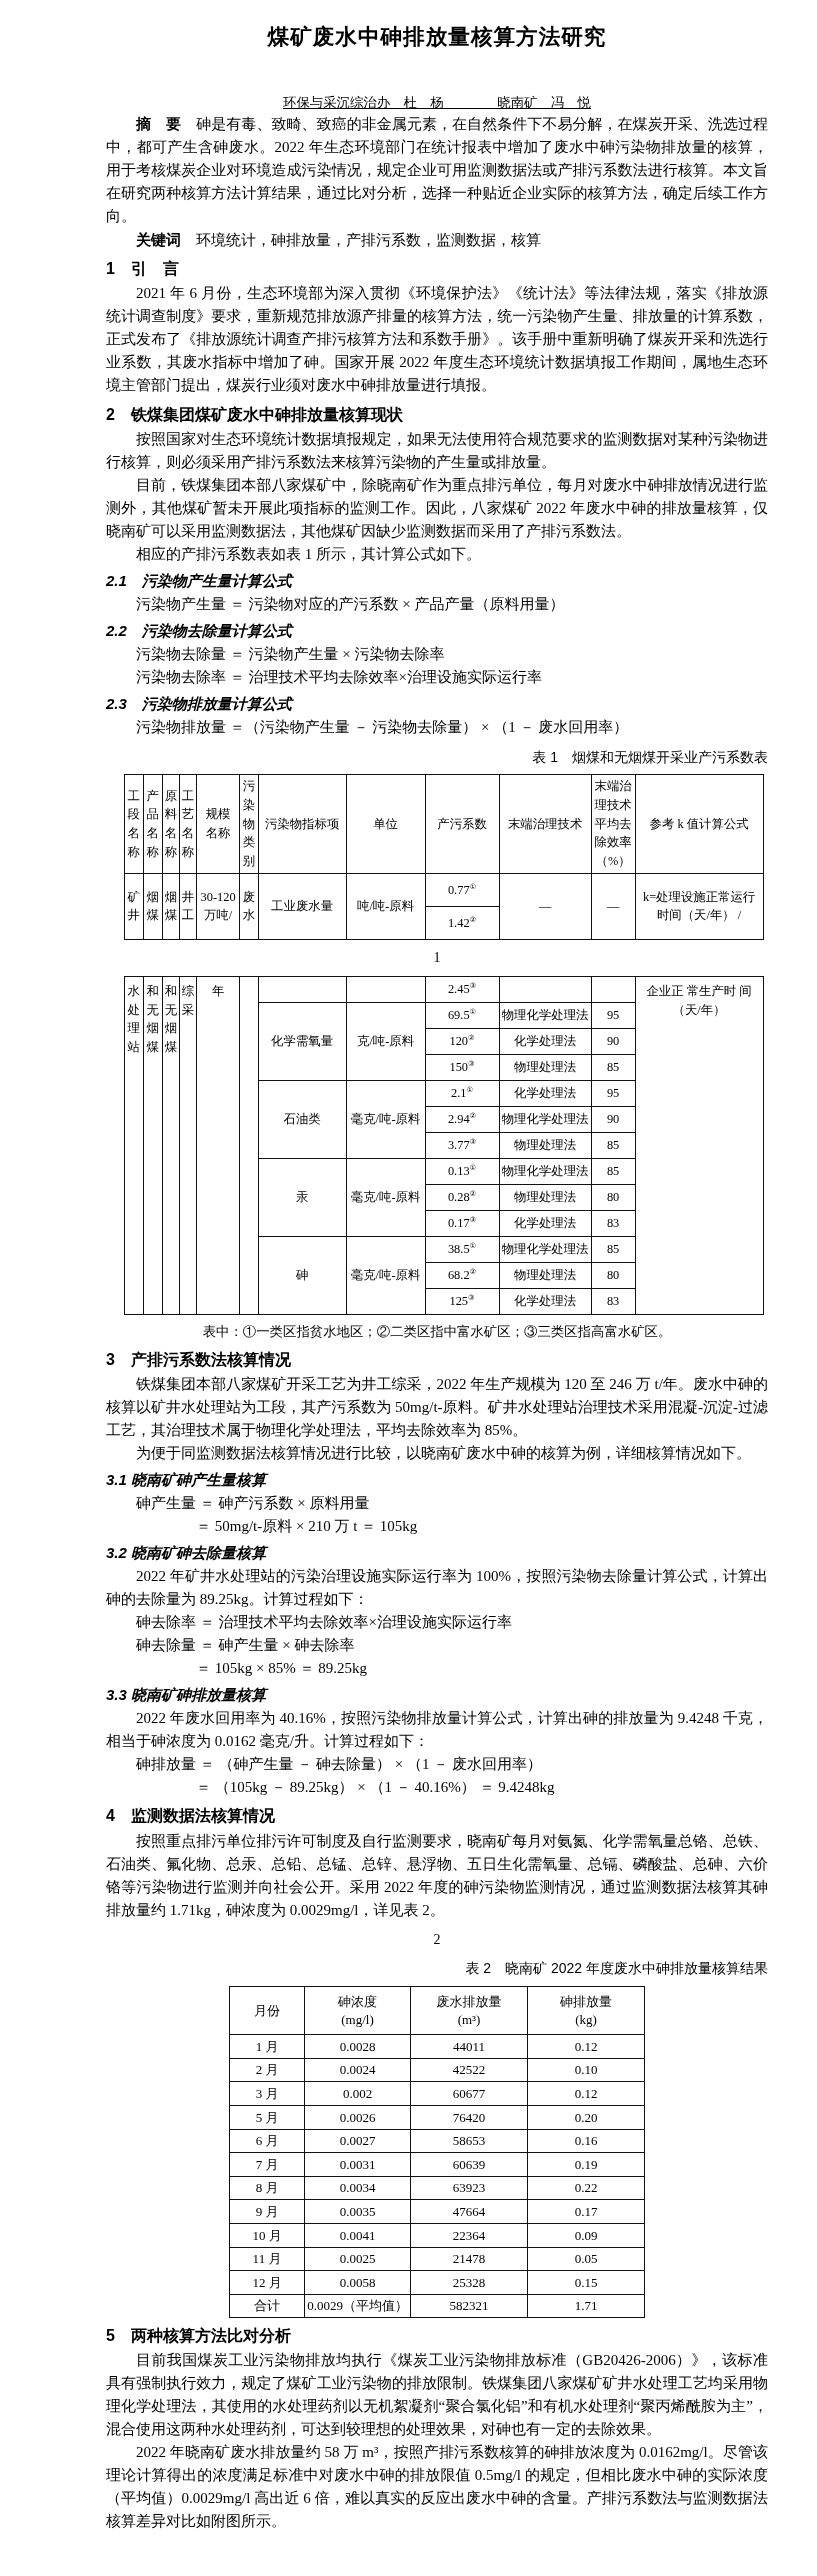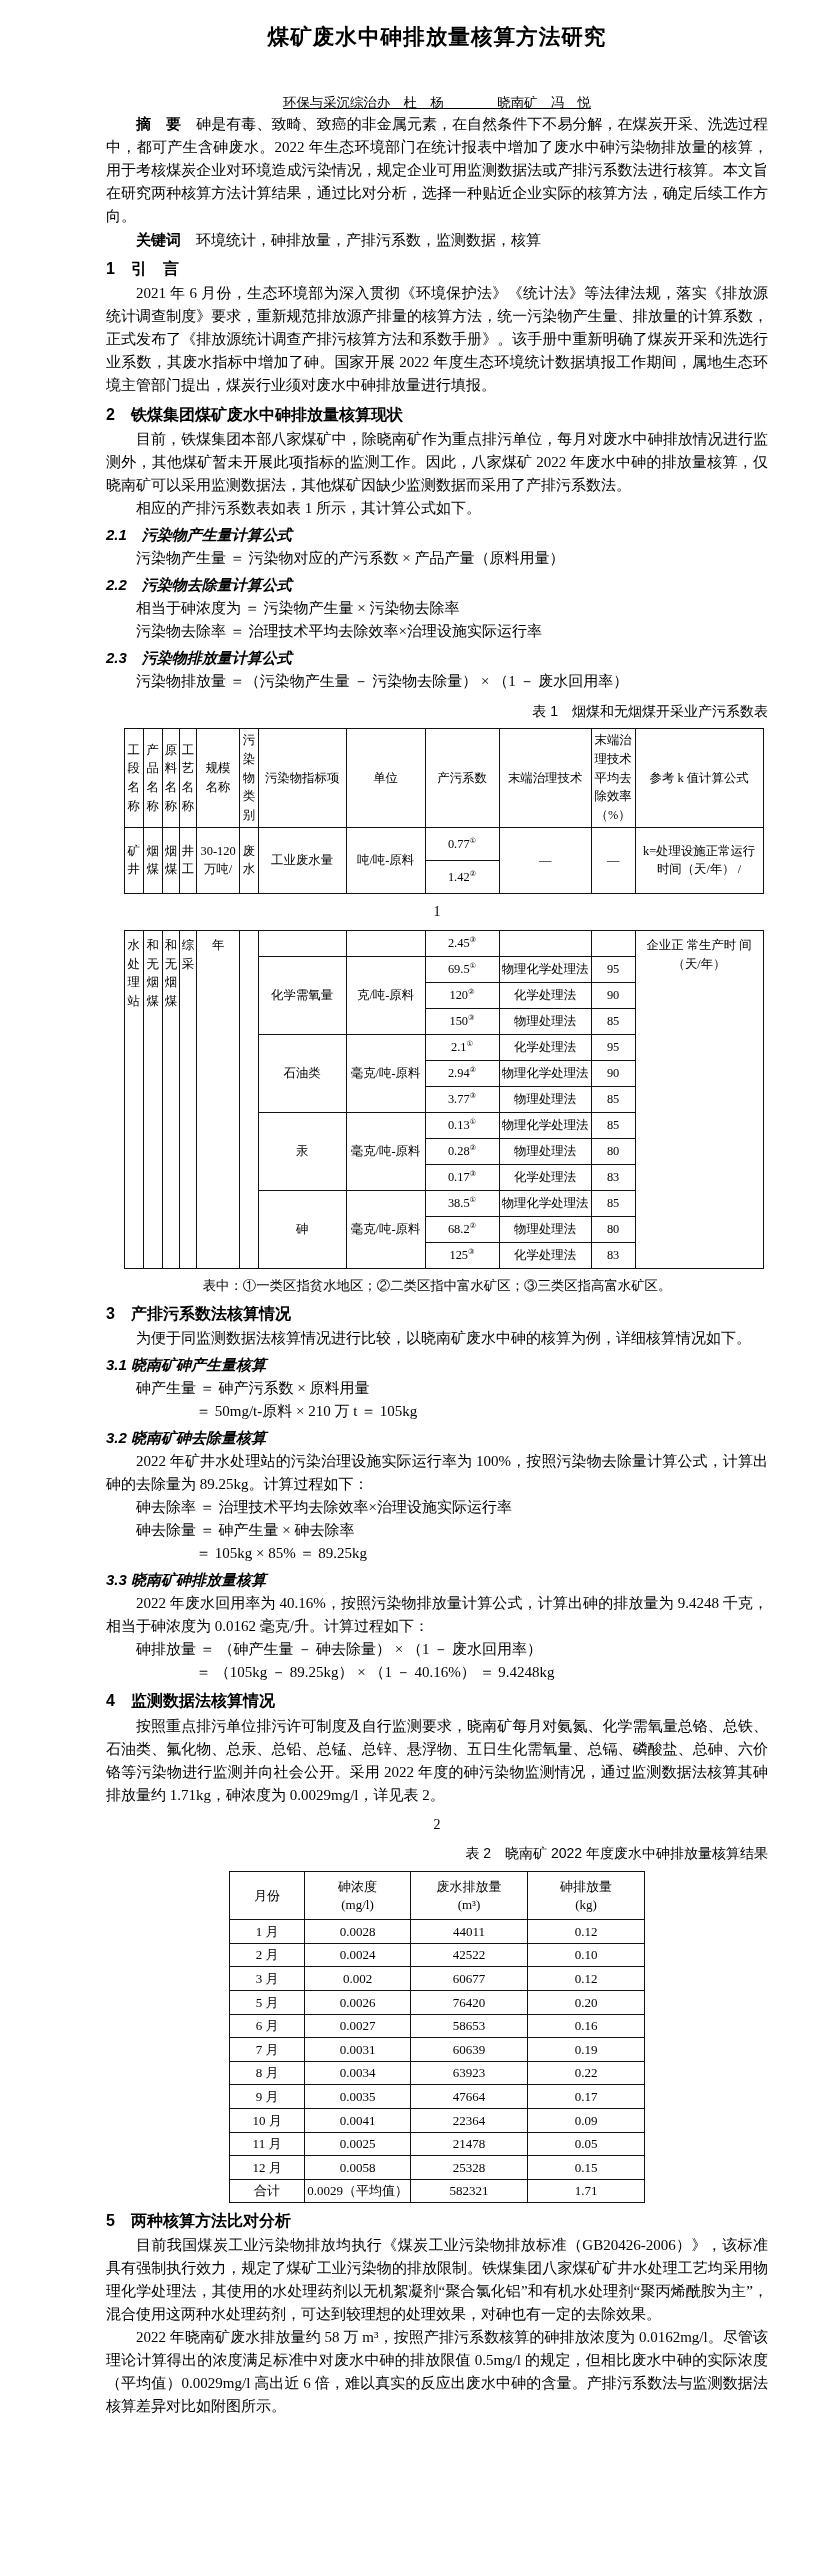--- a/index.html
+++ b/index.html
@@ -47,27 +47,28 @@
     <span class="lbl">摘　要</span><span>　砷是有毒、致畸、致癌的非金属元素，在自然条件下不易分解，在煤炭开采、洗选过程中，都可产生含砷废水。2022 年生态环境部门在统计报表中增加了废水中砷污染物排放量的核算，用于考核煤炭企业对环境造成污染情况，规定企业可用监测数据法或产排污系数法进行核算。本文旨在研究两种核算方法计算结果，通过比对分析，选择一种贴近企业实际的核算方法，确定后续工作方向。</span>
   </p>
   <p class="p">
     <span class="lbl">关键词</span><span>　环境统计，砷排放量，产排污系数，监测数据，核算</span>
   </p>
 
   <div class="h1s">1　引　言</div>
   <p class="p">2021 年 6 月份，生态环境部为深入贯彻《环境保护法》《统计法》等法律法规，落实《排放源统计调查制度》要求，重新规范排放源产排量的核算方法，统一污染物产生量、排放量的计算系数，正式发布了《排放源统计调查产排污核算方法和系数手册》。该手册中重新明确了煤炭开采和洗选行业系数，其废水指标中增加了砷。国家开展 2022 年度生态环境统计数据填报工作期间，属地生态环境主管部门提出，煤炭行业须对废水中砷排放量进行填报。</p>
 
   <div class="h1s">2　铁煤集团煤矿废水中砷排放量核算现状</div>
+  <p class="p">按照国家对生态环境统计数据填报规定，如果无法使用符合规范要求的监测数据对某种污染物进行核算，则必须采用产排污系数法来核算污染物的产生量或排放量。</p>
   <p class="p">目前，铁煤集团本部八家煤矿中，除晓南矿作为重点排污单位，每月对废水中砷排放情况进行监测外，其他煤矿暂未开展此项指标的监测工作。因此，八家煤矿 2022 年废水中砷的排放量核算，仅晓南矿可以采用监测数据法，其他煤矿因缺少监测数据而采用了产排污系数法。</p>
   <p class="p">相应的产排污系数表如表 1 所示，其计算公式如下。</p>
 
   <div class="h2s">2.1　污染物产生量计算公式</div>
   <p class="f">污染物产生量 ＝ 污染物对应的产污系数 × 产品产量（原料用量）</p>
   <div class="h2s">2.2　污染物去除量计算公式</div>
-  <p class="f">相当于砷浓度为 ＝ 污染物产生量 × 污染物去除率</p>
+  <p class="f">污染物去除量 ＝ 污染物产生量 × 污染物去除率</p>
   <p class="f">污染物去除率 ＝ 治理技术平均去除效率×治理设施实际运行率</p>
   <div class="h2s">2.3　污染物排放量计算公式</div>
   <p class="f">污染物排放量 ＝（污染物产生量 － 污染物去除量） × （1 － 废水回用率）</p>
 
   <div class="cap">表 1　烟煤和无烟煤开采业产污系数表</div>
 
   <table class="tbl1 tbl1a">
     <colgroup>
       <col style="width:18.5px">
         <col style="width:19.6px">
@@ -216,20 +217,21 @@
       <td><span>125</span><sup>③</sup></td>
       <td>化学处理法</td>
       <td>83</td>
     </tr>
   </tbody>
     </table>
 
   <p class="note">表中：①一类区指贫水地区；②二类区指中富水矿区；③三类区指高富水矿区。</p>
 
   <div class="h1s">3　产排污系数法核算情况</div>
+  <p class="p">铁煤集团本部八家煤矿开采工艺为井工综采，2022 年生产规模为 120 至 246 万 t/年。废水中砷的核算以矿井水处理站为工段，其产污系数为 50mg/t-原料。矿井水处理站治理技术采用混凝-沉淀-过滤工艺，其治理技术属于物理化学处理法，平均去除效率为 85%。</p>
   <p class="p">为便于同监测数据法核算情况进行比较，以晓南矿废水中砷的核算为例，详细核算情况如下。</p>
 
   <div class="h2s">3.1 晓南矿砷产生量核算</div>
   <p class="f">砷产生量 ＝ 砷产污系数 × 原料用量</p>
   <p class="f fc">＝ 50mg/t-原料 × 210 万 t ＝ 105kg</p>
 
   <div class="h2s">3.2 晓南矿砷去除量核算</div>
   <p class="p">2022 年矿井水处理站的污染治理设施实际运行率为 100%，按照污染物去除量计算公式，计算出砷的去除量为 89.25kg。计算过程如下：</p>
   <p class="f">砷去除率 ＝ 治理技术平均去除效率×治理设施实际运行率</p>
   <p class="f">砷去除量 ＝ 砷产生量 × 砷去除率</p>

